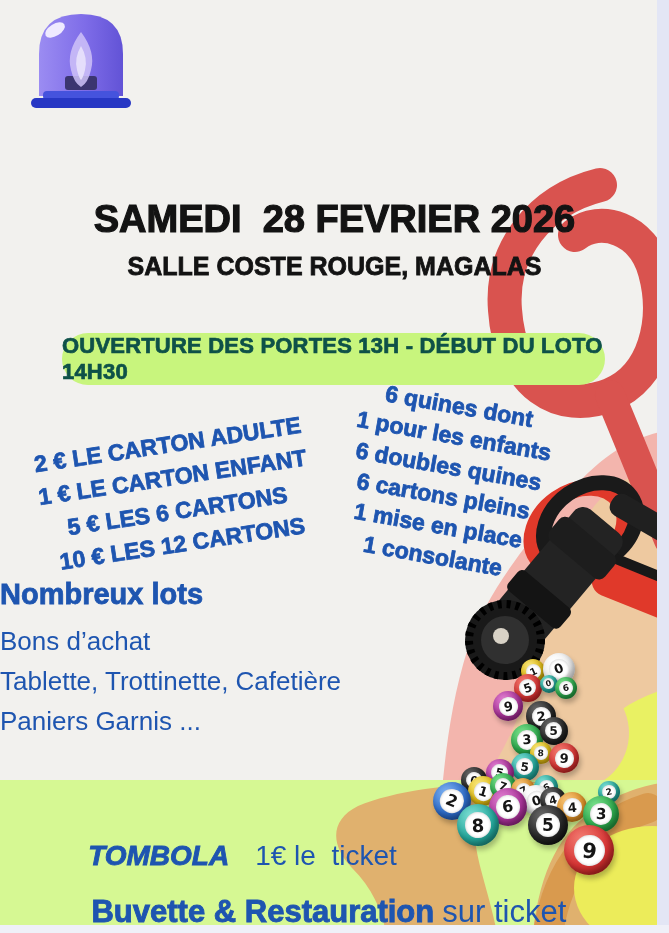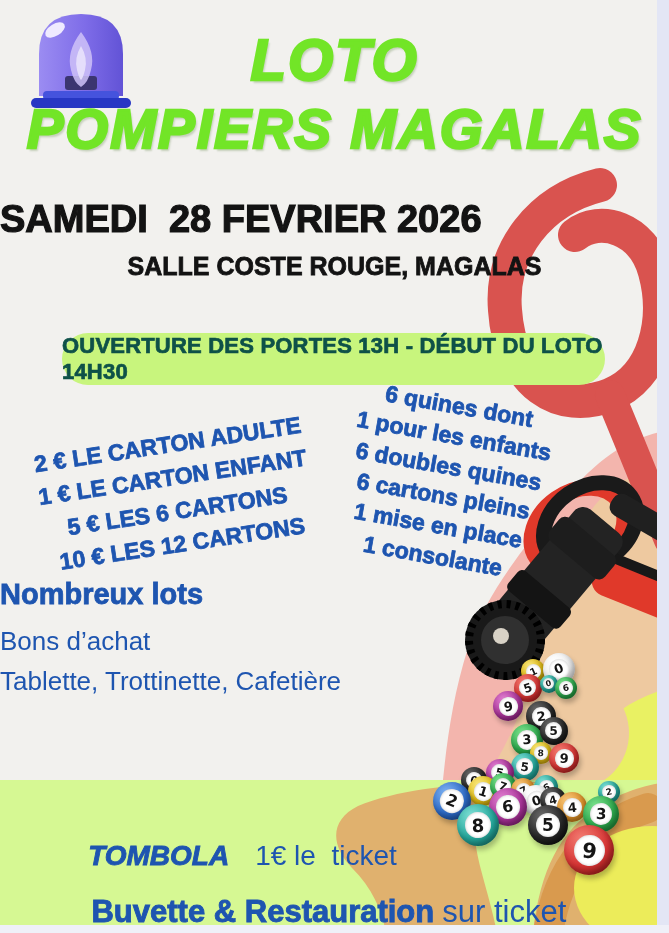--- a/index.html
+++ b/index.html
@@ -20,21 +20,21 @@
   
   .siren{position:absolute;left:25px;top:8px;width:112px;height:100px;z-index:6;}
   
   .title{position:absolute;left:0;top:30px;width:669px;text-align:center;color:var(--title_green,#72e527);
          font-style:italic;font-weight:900;line-height:1.05;}
   .title-l1{font-size:58px;letter-spacing:2px;-webkit-text-stroke:2.5px var(--title_green,#72e527);
             text-shadow:2px 3px 2px rgba(40,90,10,.22);}
   .title-l2{font-size:55px;letter-spacing:2px;margin-top:10px;-webkit-text-stroke:2.5px var(--title_green,#72e527);
             text-shadow:2px 3px 2px rgba(40,90,10,.22);}
   
-  .date{position:absolute;left:0;top:198px;width:669px;text-align:left;font-size:38px;font-weight:900;
+  .date{position:absolute;left:0;top:198px;width:669px;text-align:center;font-size:38px;font-weight:900;
         color:var(--black_text,#131313);-webkit-text-stroke:1.2px var(--black_text,#131313);white-space:pre;}
   .venue{position:absolute;left:0;top:252px;width:669px;text-align:center;font-size:25px;font-weight:900;
          color:var(--black_text,#131313);-webkit-text-stroke:.8px var(--black_text,#131313);}
   
   .banner{position:absolute;left:62px;top:333px;width:543px;height:52px;border-radius:28px;
           background:var(--banner_green,#c8f57d);display:flex;align-items:center;justify-content:flex-start;}
   .banner span{font-size:22px;font-weight:800;color:var(--banner_text,#0e5148);
                -webkit-text-stroke:.7px var(--banner_text,#0e5148);letter-spacing:.2px;}
   
   .prices{position:absolute;left:25px;top:428px;width:300px;transform:rotate(-8.5deg);text-align:center;
@@ -210,24 +210,20 @@
       <path d="M 14,88 L 14,46 Q 14,6 56,6 Q 98,6 98,46 L 98,88 Z" fill="url(#domeGrad)"></path>
       <rect x="40" y="68" width="32" height="14" rx="3" fill="#3b3570"></rect>
       <path d="M 56,24 Q 71,44 66,62 Q 63,75 56,79 Q 49,75 46,62 Q 41,44 56,24 Z" fill="#cfc2f8" opacity="0.85"></path>
       <path d="M 56,38 Q 63,50 60,62 Q 58,70 56,72 Q 54,70 52,62 Q 49,50 56,38 Z" fill="#e9e2fc" opacity="0.9"></path>
       <ellipse cx="30" cy="22" rx="11" ry="6" fill="#efeaff" transform="rotate(-32 30 22)"></ellipse>
       <rect x="18" y="83" width="76" height="9" rx="4" fill="#4553dd"></rect>
       <rect x="6" y="90" width="100" height="10" rx="5" fill="#2737c4"></rect>
     </svg>
   </div>
 
-  <div class="title txt">
-    <div class="title-l1">LOTO</div>
-    <div class="title-l2">POMPIERS MAGALAS</div>
-  </div>
 
   <div class="date txt">SAMEDI  28 FEVRIER 2026</div>
   <div class="venue txt">SALLE COSTE ROUGE, MAGALAS</div>
 
   <div class="banner txt">
     <span>OUVERTURE DES PORTES 13H - DÉBUT DU LOTO 14H30</span>
   </div>
 
   <div class="prices txt">
     <div>2 € LE CARTON ADULTE</div>
@@ -242,20 +238,21 @@
     <div>6 doubles quines</div>
     <div>6 cartons pleins</div>
     <div>1 mise en place</div>
     <div>1 consolante</div>
   </div>
 
   <div class="lots txt">
     <div class="lots-heading">Nombreux lots</div>
     <div class="lots-line">Bons d’achat</div>
     <div class="lots-line">Tablette, Trottinette, Cafetière</div>
+    <div class="lots-line">Paniers Garnis ...</div>
   </div>
 
   <div class="tombola-line">
     <span class="tombola-label">TOMBOLA</span><span class="tombola-price">1€ le  ticket</span>
   </div>
   <div class="buvette-line">
     <span class="buvette-label">Buvette &amp; Restauration</span><span class="buvette-suffix">sur ticket</span>
   </div>
 
   <div class="edge-strip-right"></div>

